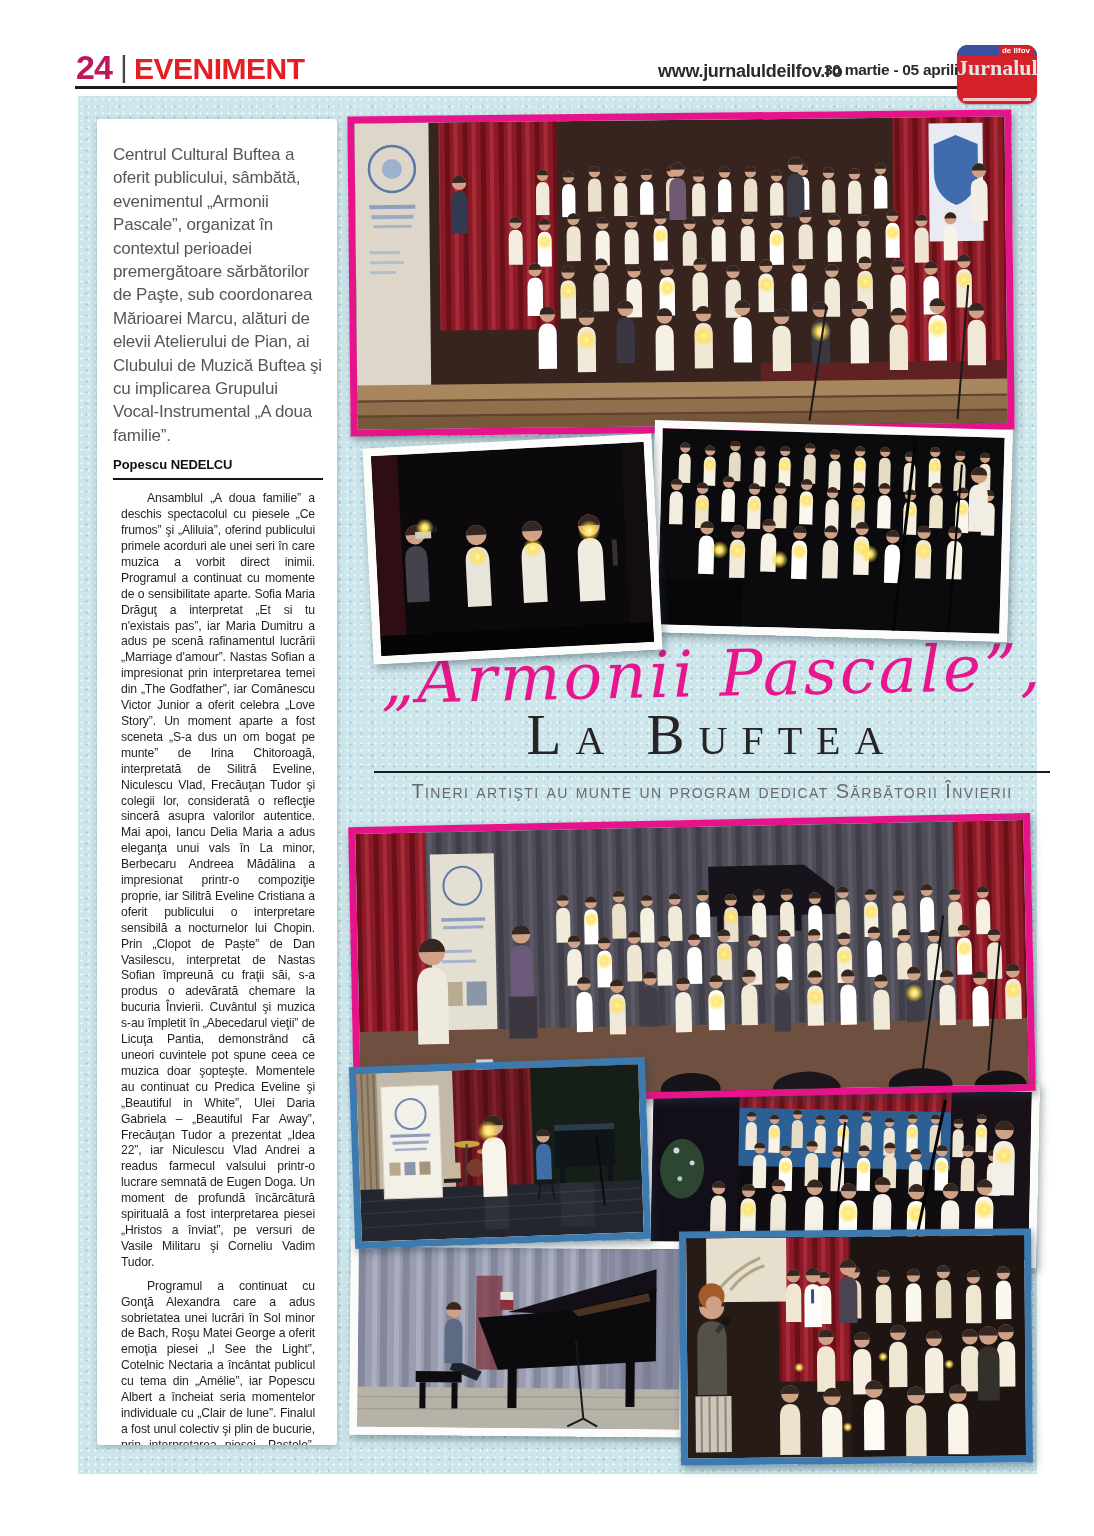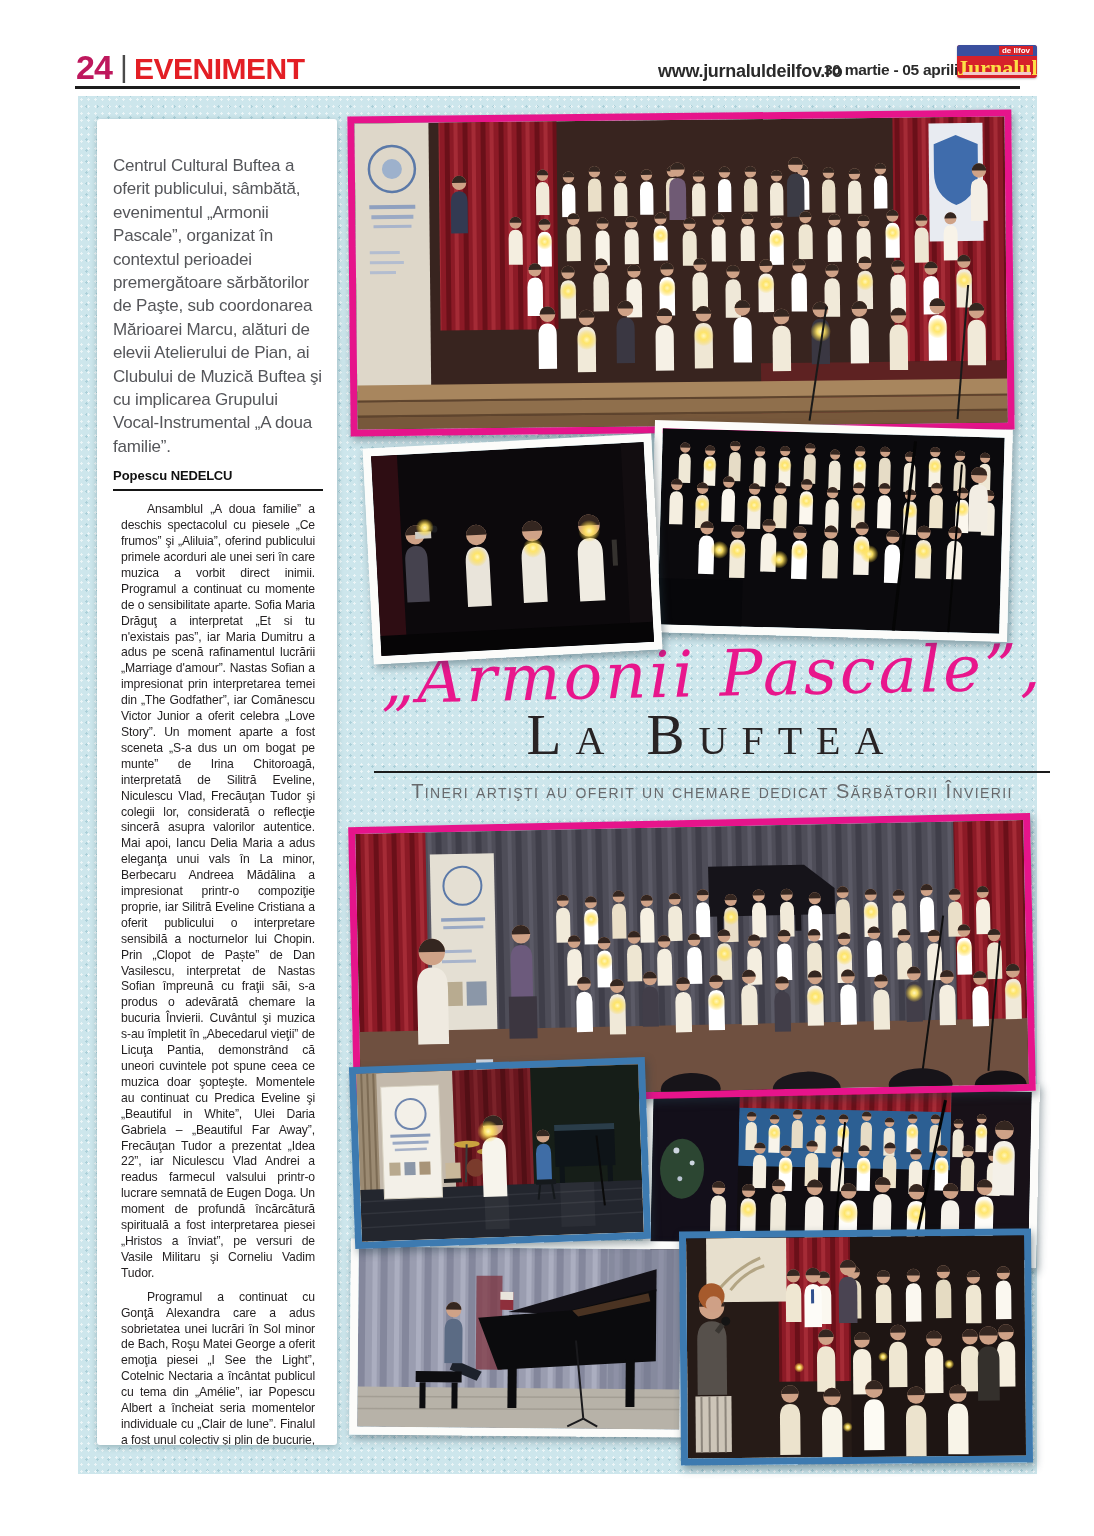--- a/index.html
+++ b/index.html
@@ -6,36 +6,36 @@
   .page{position:relative;width:1094px;height:1536px;background:#ffffff;overflow:hidden;
         font-family:"Liberation Sans",sans-serif;}
   
   .h-num{position:absolute;left:76px;top:48px;font-size:34px;font-weight:800;color:#be185d;letter-spacing:-1px;}
   .h-sep{position:absolute;left:120px;top:50px;font-size:30px;font-weight:300;color:#4a4a4a;}
   .h-section{position:absolute;left:134px;top:52px;font-size:30px;font-weight:800;
              color:#e31e24;letter-spacing:-0.5px;}
   .h-site{position:absolute;left:658px;top:61px;font-size:18px;font-weight:700;color:#2a2a2a;letter-spacing:-0.3px;}
   .h-date{position:absolute;left:824px;top:61px;font-size:15.5px;font-weight:700;color:#2a2a2a;letter-spacing:-0.3px;}
   .h-rule{position:absolute;left:75px;top:86px;width:945px;height:3px;background:#1c1c1c;}
-  .h-logo{position:absolute;left:957px;top:45px;width:80px;height:33px;background:#d6212a;border-radius:3px;
+  .h-logo{position:absolute;left:957px;top:45px;width:80px;height:59px;background:#d6212a;border-radius:11px;
           z-index:3;box-shadow:0 1px 2px rgba(0,0,0,.25);overflow:hidden;}
   .h-logo .lg-top{position:absolute;left:0;top:0;width:100%;height:11px;background:#3a4f9e;}
   .h-logo .lg-region{position:absolute;right:4px;top:1px;font-size:8px;font-weight:700;color:#ffffff;
           background:#d6212a;padding:0 3px;line-height:9px;}
   .h-logo .lg-name{position:absolute;left:0;top:10px;width:100%;text-align:center;
-          font-family:"Liberation Serif",serif;font-weight:700;font-size:22px;color:#fde047;letter-spacing:0;}
+          font-family:"Liberation Serif",serif;font-weight:700;font-size:22px;color:#e5e5e5;letter-spacing:0;}
   .h-logo .lg-tag{position:absolute;left:6px;bottom:3px;width:68px;height:3px;background:#f3c9c9;}
   
   .panel{position:absolute;left:78px;top:96px;width:959px;height:1378px;background-color:#cde6ec;
      background-image:radial-gradient(rgba(255,255,255,.6) 1px,transparent 1.3px),
                       radial-gradient(rgba(110,165,180,.35) 1px,transparent 1.3px);
      background-size:7px 7px,11px 11px;background-position:0 0,3px 5px;}
   
   .card{position:absolute;left:97px;top:119px;width:240px;height:1326px;background:#ffffff;border-radius:3px;
-        box-shadow:0 2px 6px rgba(50,85,95,.35);box-sizing:border-box;padding:35px 14px 0 16px;overflow:hidden;z-index:2;}
+        box-shadow:0 2px 6px rgba(50,85,95,.35);box-sizing:border-box;padding:24px 14px 0 16px;overflow:hidden;z-index:2;}
   .intro{font-size:17px;line-height:23.4px;color:#55565a;letter-spacing:-0.2px;}
   .byline{margin-top:10px;padding-bottom:6px;border-bottom:2px solid #151515;font-size:13px;color:#101010;}
   .byline .bf{font-weight:700;}
   .byline .bl{font-weight:800;letter-spacing:-0.2px;}
   .bodytext{margin-top:11px;font-size:12.2px;line-height:15.9px;color:#221f20;text-align:justify;letter-spacing:-0.12px;}
   .bodytext p{margin:8px;text-indent:26px;}
   
   .headline{position:absolute;left:336px;top:642px;width:752px;text-align:center;z-index:1;}
   .hl-script{font-family:"DejaVu Serif",serif;font-style:italic;font-size:64px;color:#e8168c;
              letter-spacing:3px;transform:rotate(-1.2deg);line-height:1;}
@@ -120,21 +120,21 @@
       <p>Ansamblul „A doua familie” a deschis spectacolul cu piesele „Ce frumos” şi „Aliluia”, oferind publicului primele acorduri ale unei seri în care muzica a vorbit direct inimii. Programul a continuat cu momente de o sensibilitate aparte. Sofia Maria Drăguţ a interpretat „Et si tu n'existais pas”, iar Maria Dumitru a adus pe scenă rafinamentul lucrării „Marriage d'amour”. Nastas Sofian a impresionat prin interpretarea temei din „The Godfather”, iar Comănescu Victor Junior a oferit celebra „Love Story”. Un moment aparte a fost sceneta „S-a dus un om bogat pe munte” de Irina Chitoroagă, interpretată de Silitră Eveline, Niculescu Vlad, Frecăuţan Tudor şi colegii lor, considerată o reflecţie sinceră asupra valorilor autentice. Mai apoi, Iancu Delia Maria a adus eleganţa unui vals în La minor, Berbecaru Andreea Mădălina a impresionat printr-o compoziţie proprie, iar Silitră Eveline Cristiana a oferit publicului o interpretare sensibilă a nocturnelor lui Chopin. Prin „Clopot de Paște” de Dan Vasilescu, interpretat de Nastas Sofian împreună cu fraţii săi, s-a produs o adevărată chemare la bucuria Învierii. Cuvântul şi muzica s-au împletit în „Abecedarul vieţii” de Licuţa Pantia, demonstrând că uneori cuvintele pot spune ceea ce muzica doar şopteşte. Momentele au continuat cu Predica Eveline şi „Beautiful in White”, Ulei Daria Gabriela – „Beautiful Far Away”, Frecăuţan Tudor a prezentat „Idea 22”, iar Niculescu Vlad Andrei a readus farmecul valsului printr-o lucrare semnată de Eugen Doga. Un moment de profundă încărcătură spirituală a fost interpretarea piesei „Hristos a înviat”, pe versuri de Vasile Militaru şi Corneliu Vadim Tudor.</p>
       <p>Programul a continuat cu Gonţă Alexandra care a adus sobrietatea unei lucrări în Sol minor de Bach, Roşu Matei George a oferit emoţia piesei „I See the Light”, Cotelnic Nectaria a încântat publicul cu tema din „Amélie”, iar Popescu Albert a încheiat seria momentelor individuale cu „Clair de lune”. Finalul a fost unul colectiv şi plin de bucurie, prin interpretarea piesei „Paştele”, urmată de revenirea pe scenă a Ansamblului „A doua familie” cu „Hristos a înviat”.</p>
       <p>„Evenimente ca «Armonii Pascale» ne amintesc cât de important este să cultivăm valorile culturale şi spirituale în comunităţile noastre”, a declarat prefectul judeţului Ilfov, Simona Neculae. La rândul său, viceprimarul Alexandru Vaida a precizat: „Mă bucur să văd atât de mulţi tineri talentaţi implicaţi în evenimente care aduc bucurie şi speranţă în comunitate”.</p>
     </div>
   </div>
 
   <div class="headline">
     <div class="hl-script">„Armonii Pascale”,</div>
     <div class="hl-main">La Buftea</div>
     <div class="hl-rule"></div>
-    <div class="hl-sub">Tineri artişti au oferit un chemare dedicat Sărbătorii Învierii</div>
+    <div class="hl-sub">Tineri artişti au munte un program dedicat Sărbătorii Învierii</div>
   </div>
 
   <div class="ph b-pink p1">
     <svg viewBox="0 0 650 306" preserveAspectRatio="none">
       <rect width="650" height="306" fill="#38241f"></rect>
       <rect width="74" height="268" fill="#ded7c9"></rect>
       <circle cx="37" cy="46" r="23" fill="none" stroke="#5b79a8" stroke-width="2.5"></circle>
       <circle cx="37" cy="46" r="10" fill="#9db1cc"></circle>
       <rect x="14" y="82" width="46" height="4" fill="#8fa0bf"></rect>
       <rect x="16" y="92" width="42" height="4" fill="#9aa9c4"></rect>

